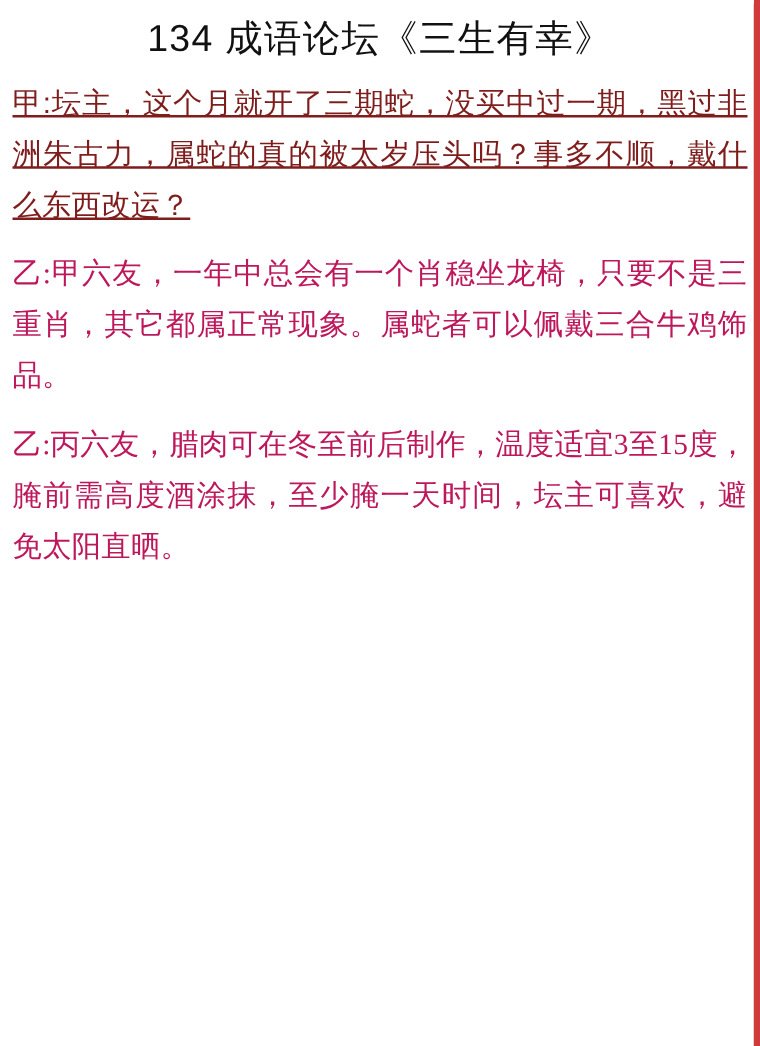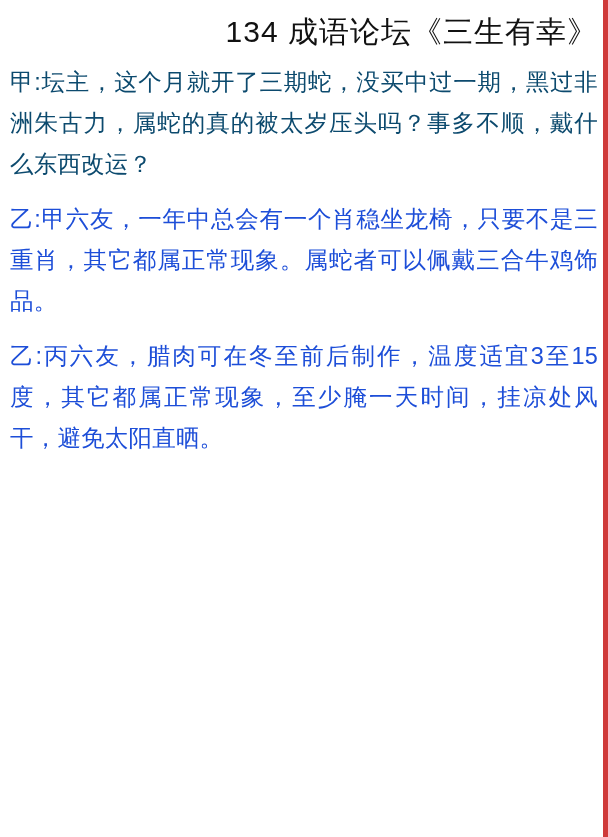--- a/index.html
+++ b/index.html
@@ -32,39 +32,39 @@
   }
   .right-rail {
     position: absolute;
     right: 0;
     top: 0;
     width: 5px;
     height: 837px;
     background: #cf3a3a;
   }
   .title {
-    text-align: right;
+    text-align: center;
     font-size: 30px;
     line-height: 44px;
     color: #111111;
     font-weight: 400;
     padding: 10px 0 8px 0;
     letter-spacing: 1px;
     white-space: nowrap;
   }
   .post {
     font-size: 23.5px;
     line-height: 41px;
     letter-spacing: 0.2px;
     margin: 0 0 14px 0;
     text-align: justify;
     word-break: break-all;
   }
-  .speaker-a { color: #0c4a6e; }
-  .speaker-b { color: #1d4ed8; }
+  .speaker-a { color: #7f1d1d; text-decoration: underline; }
+  .speaker-b { color: #be185d; font-family: Liberation Serif, serif; }
   .post p { margin: 0; }
   .cut-top {
     position: absolute;
     top: 0;
     right: 5px;
     width: 30px;
     height: 3px;
     background: #ffffff;
   }
 </style>
@@ -82,18 +82,18 @@
   <div class="post speaker-a">
     <p>甲:坛主，这个月就开了三期蛇，没买中过一期，黑过非洲朱古力，属蛇的真的被太岁压头吗？事多不顺，戴什么东西改运？</p>
   </div>
 
   <div class="post speaker-b">
     <p>乙:甲六友，一年中总会有一个肖稳坐龙椅，只要不是三重肖，其它都属正常现象。属蛇者可以佩戴三合牛鸡饰品。</p>
   </div>
 
 
   <div class="post speaker-b">
-    <p>乙:丙六友，腊肉可在冬至前后制作，温度适宜3至15度，其它都属正常现象，至少腌一天时间，挂凉处风干，避免太阳直晒。</p>
+    <p>乙:丙六友，腊肉可在冬至前后制作，温度适宜3至15度，腌前需高度酒涂抹，至少腌一天时间，坛主可喜欢，避免太阳直晒。</p>
   </div>
 
 
 
 </div>
 
 </body></html>

